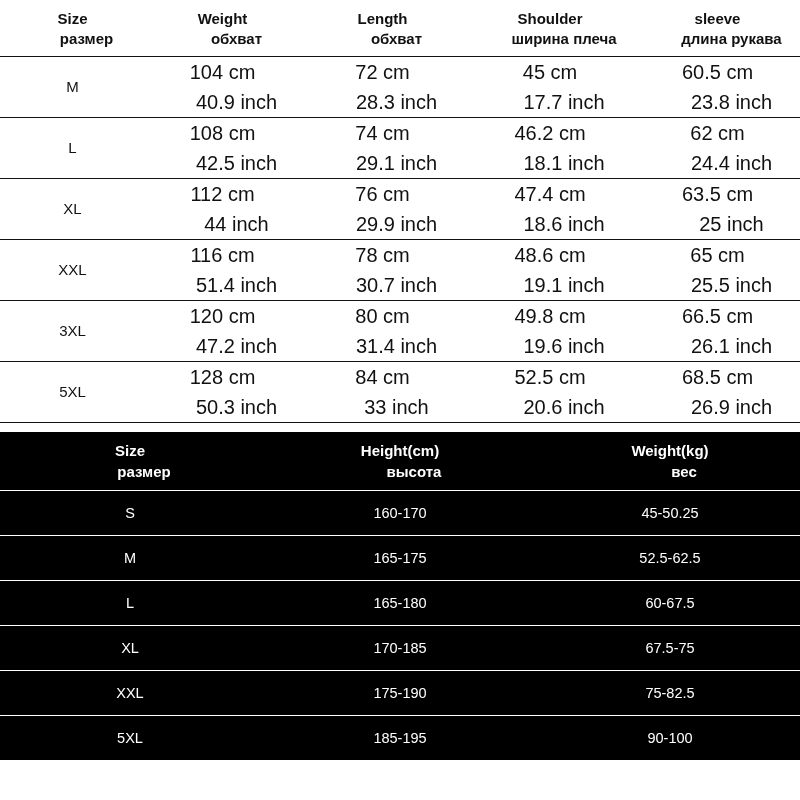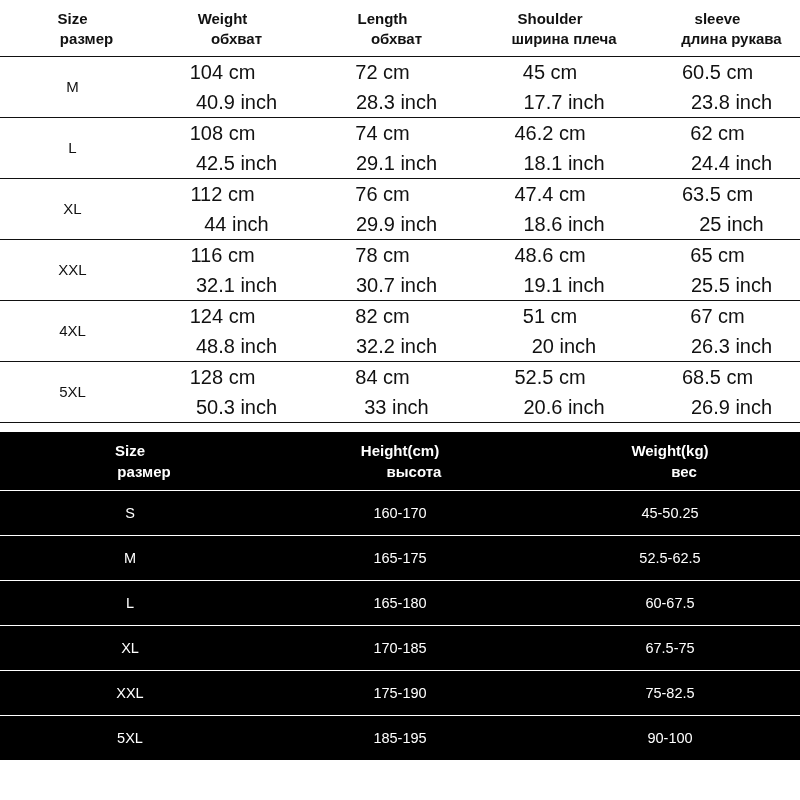--- a/index.html
+++ b/index.html
@@ -178,52 +178,52 @@
         </td>
         <td>
           <span class="l1">63.5 cm</span>
           <span class="l2">25 inch</span>
         </td>
       </tr>
       <tr>
         <td class="sizecell">XXL</td>
         <td>
           <span class="l1">116 cm</span>
-          <span class="l2">32.1 inch</span>
+          <span class="l2">51.4 inch</span>
         </td>
         <td>
           <span class="l1">78 cm</span>
           <span class="l2">30.7 inch</span>
         </td>
         <td>
           <span class="l1">48.6 cm</span>
           <span class="l2">19.1 inch</span>
         </td>
         <td>
           <span class="l1">65 cm</span>
           <span class="l2">25.5 inch</span>
         </td>
       </tr>
       <tr>
-        <td class="sizecell">4XL</td>
-        <td>
-          <span class="l1">124 cm</span>
-          <span class="l2">48.8 inch</span>
-        </td>
-        <td>
-          <span class="l1">82 cm</span>
-          <span class="l2">32.2 inch</span>
-        </td>
-        <td>
-          <span class="l1">51 cm</span>
-          <span class="l2">20 inch</span>
-        </td>
-        <td>
-          <span class="l1">67 cm</span>
-          <span class="l2">26.3 inch</span>
+        <td class="sizecell">3XL</td>
+        <td>
+          <span class="l1">120 cm</span>
+          <span class="l2">47.2 inch</span>
+        </td>
+        <td>
+          <span class="l1">80 cm</span>
+          <span class="l2">31.4 inch</span>
+        </td>
+        <td>
+          <span class="l1">49.8 cm</span>
+          <span class="l2">19.6 inch</span>
+        </td>
+        <td>
+          <span class="l1">66.5 cm</span>
+          <span class="l2">26.1 inch</span>
         </td>
       </tr>
       <tr>
         <td class="sizecell">5XL</td>
         <td>
           <span class="l1">128 cm</span>
           <span class="l2">50.3 inch</span>
         </td>
         <td>
           <span class="l1">84 cm</span>

